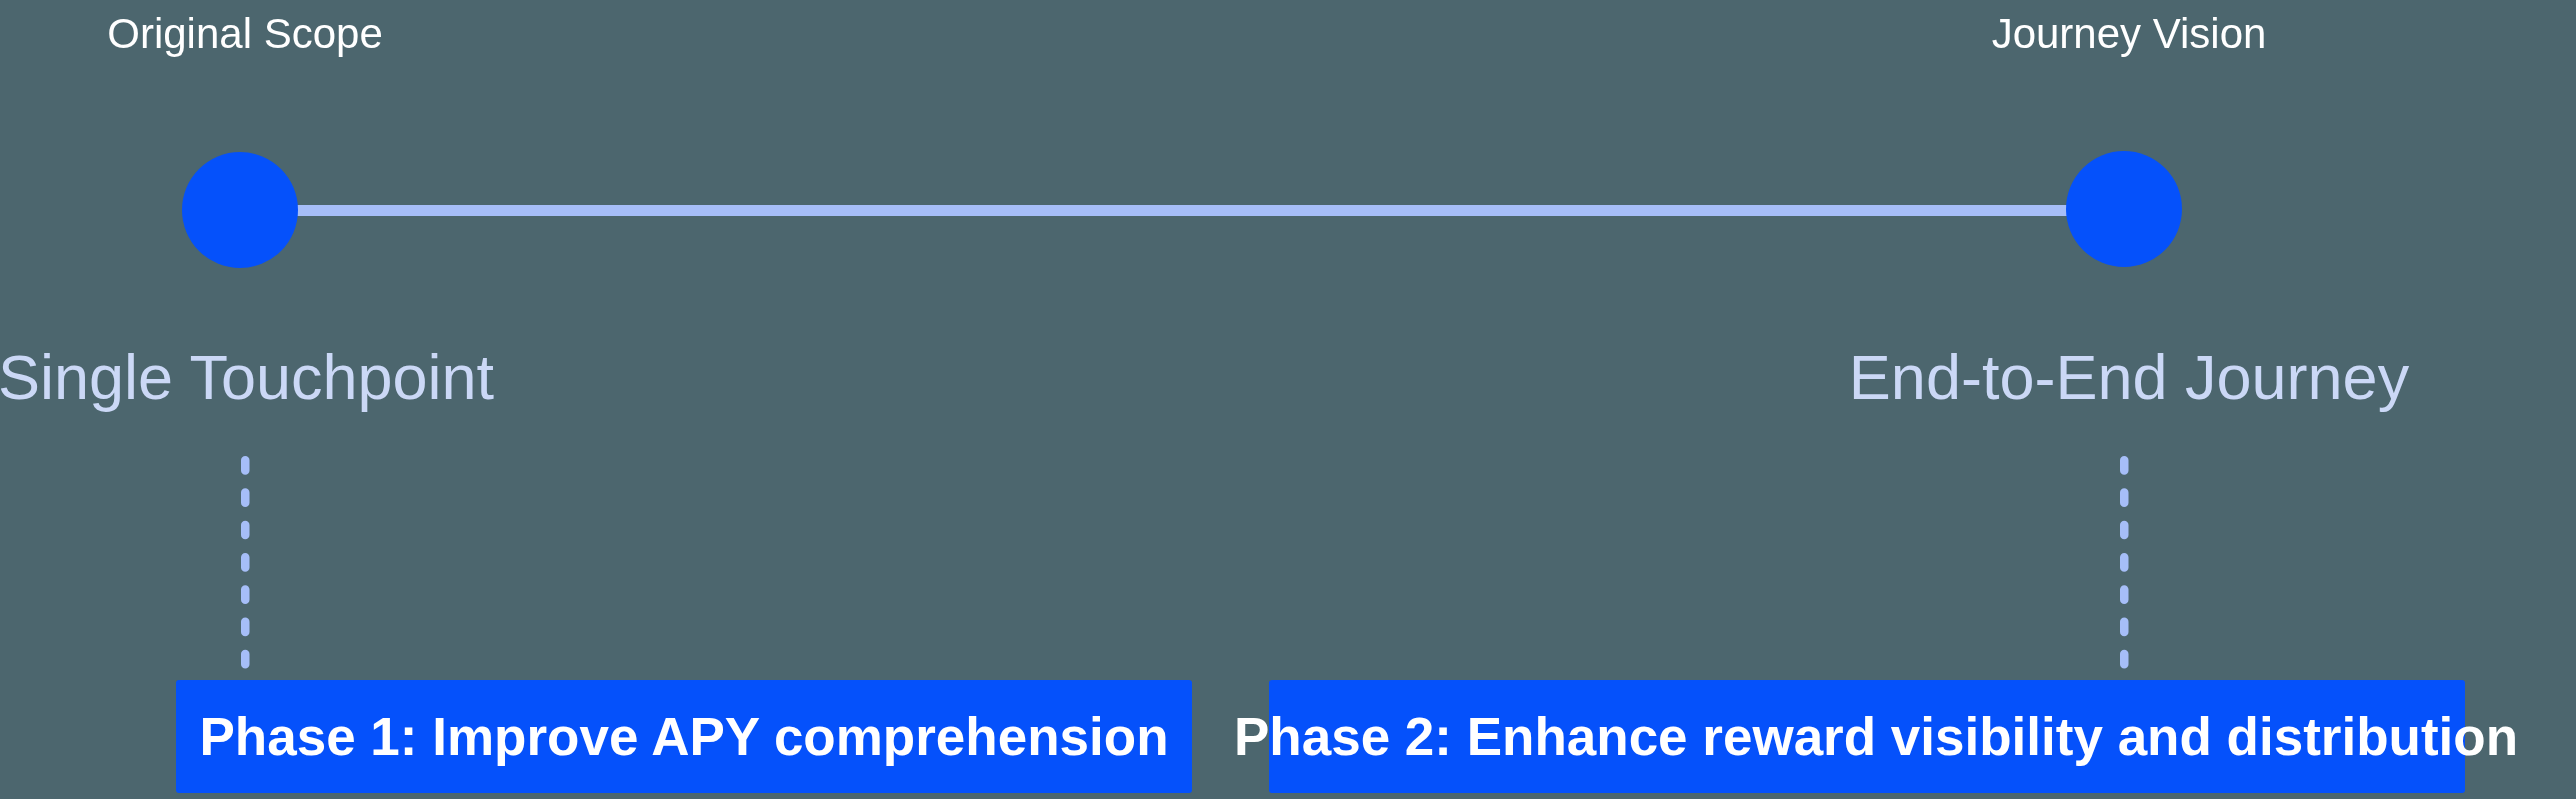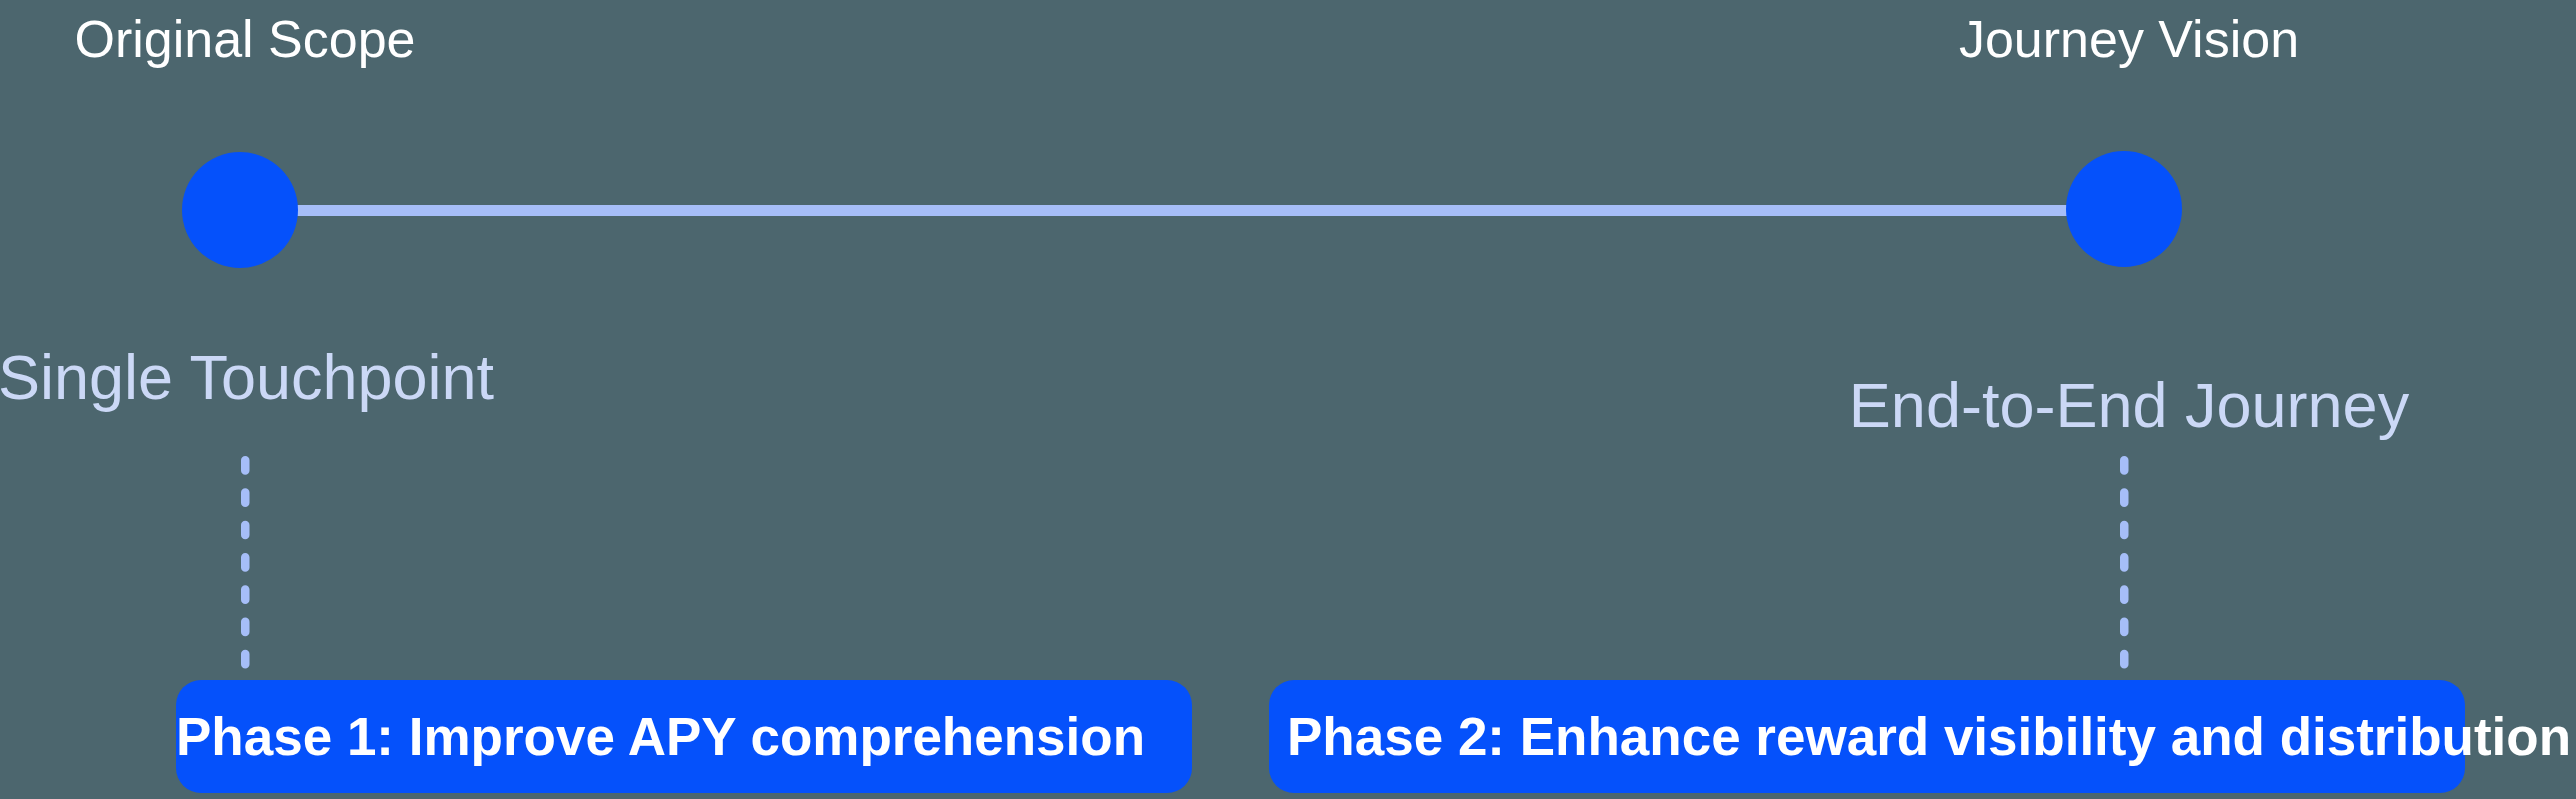--- a/index.html
+++ b/index.html
@@ -16,21 +16,21 @@
     position: relative;
     width: 2576px;
     height: 800px;
     background: var(--bg);
     overflow: hidden;
   }
   .title {
     position: absolute;
     top: 10.2px;
     transform: translateX(-50%);
-    font-size: 52px;
+    font-size: 42px;
     line-height: 1.15;
     font-weight: 400;
     color: var(--white);
     white-space: nowrap;
   }
   .title.left  { left: 245px; }
   .title.right { left: 2129px; }
   .track {
     position: absolute;
     left: 240px;
@@ -54,45 +54,45 @@
     position: absolute;
     top: 341px;
     transform: translateX(-50%);
     font-size: 63px;
     line-height: 1.15;
     font-weight: 400;
     color: var(--muted);
     white-space: nowrap;
   }
   .subtitle.left  { left: 246px; }
-  .subtitle.right { left: 2129px; margin-top: 28px; }
+  .subtitle.right { left: 2129px; }
   svg.dash {
     position: absolute;
     top: 453px;
     width: 8.5px;
     height: 222px;
     overflow: visible;
   }
   svg.dash line {
     stroke: var(--track);
     stroke-width: 10;
     stroke-dasharray: 12 26;
     stroke-linecap: round;
   }
   svg.dash.left  { left: 241px; }
   svg.dash.right { left: 2120px; }
   .phase-chip {
     position: absolute;
     top: 680px;
     height: 113px;
-    border-radius: 25px;
+    border-radius: 3px;
     background: var(--accent);
     display: flex;
     align-items: center;
-    justify-content: flex-start;
+    justify-content: center;
     color: var(--white);
     font-size: 53px;
     font-weight: 700;
     white-space: nowrap;
     z-index: 3;
   }
   .phase-chip.p1 { left: 176px;  width: 1016px; }
   .phase-chip.p2 { left: 1269px; width: 1196px; padding-left: 18px; }
 </style>
 </head>

